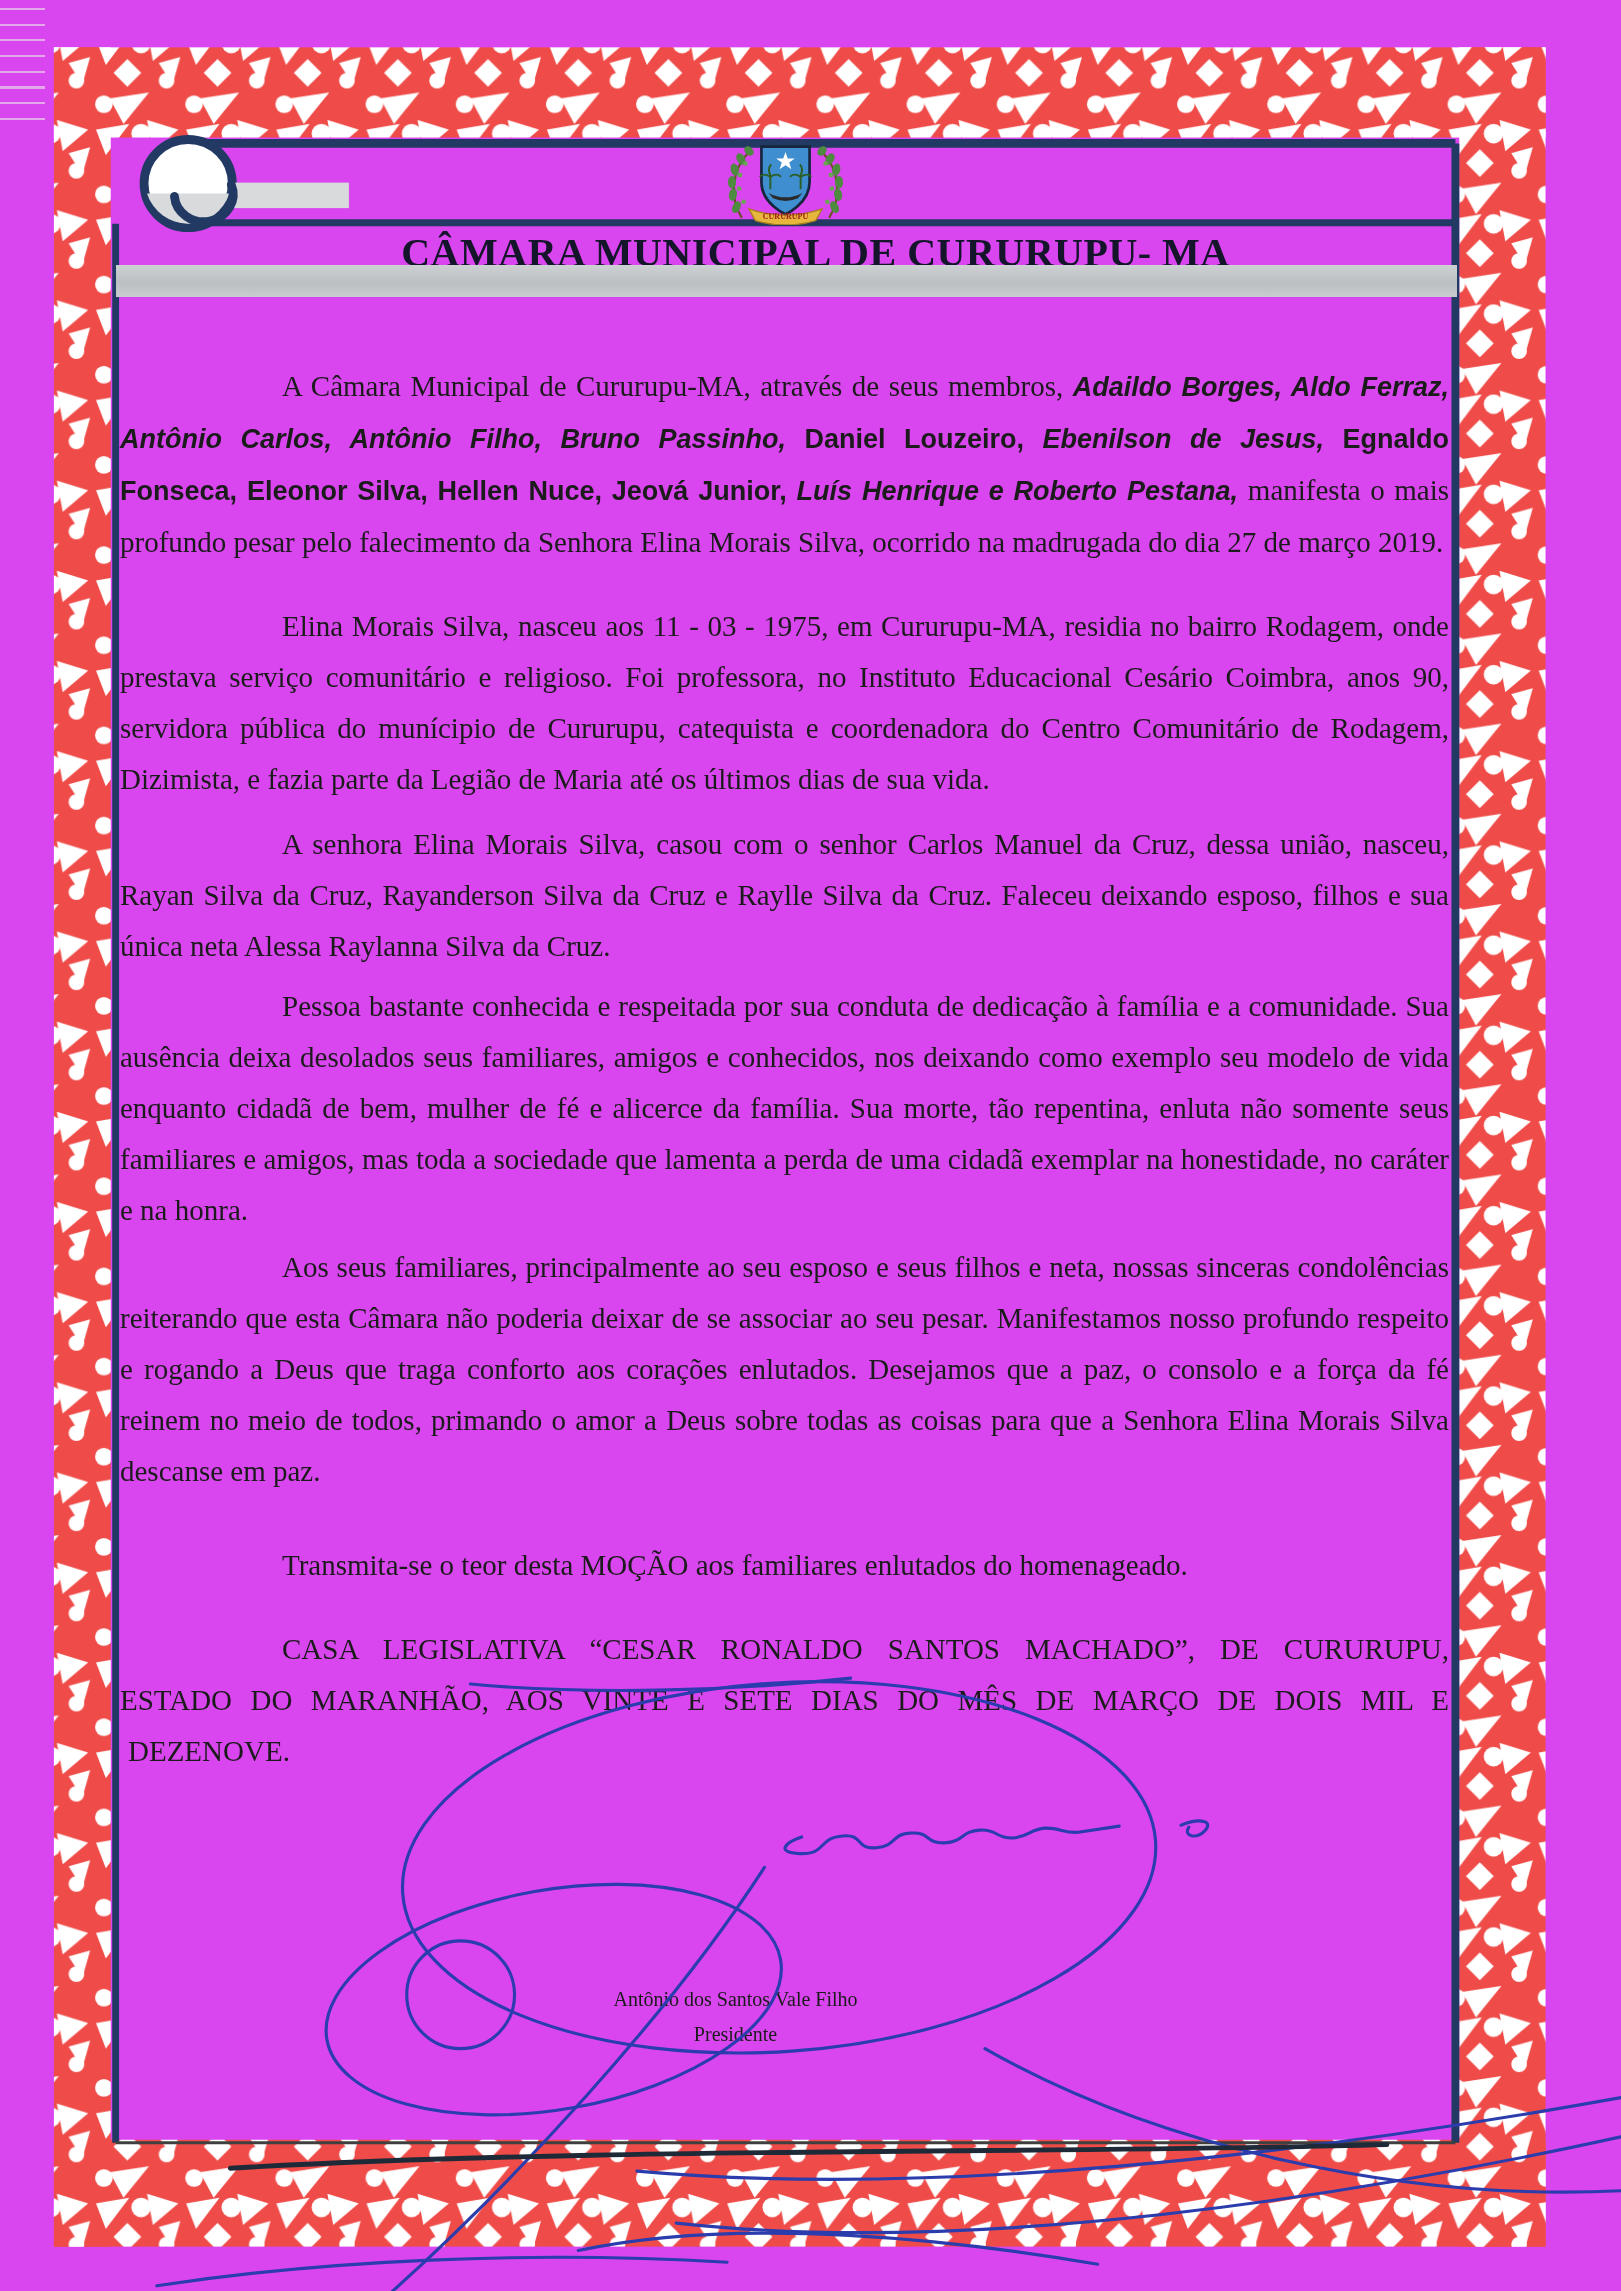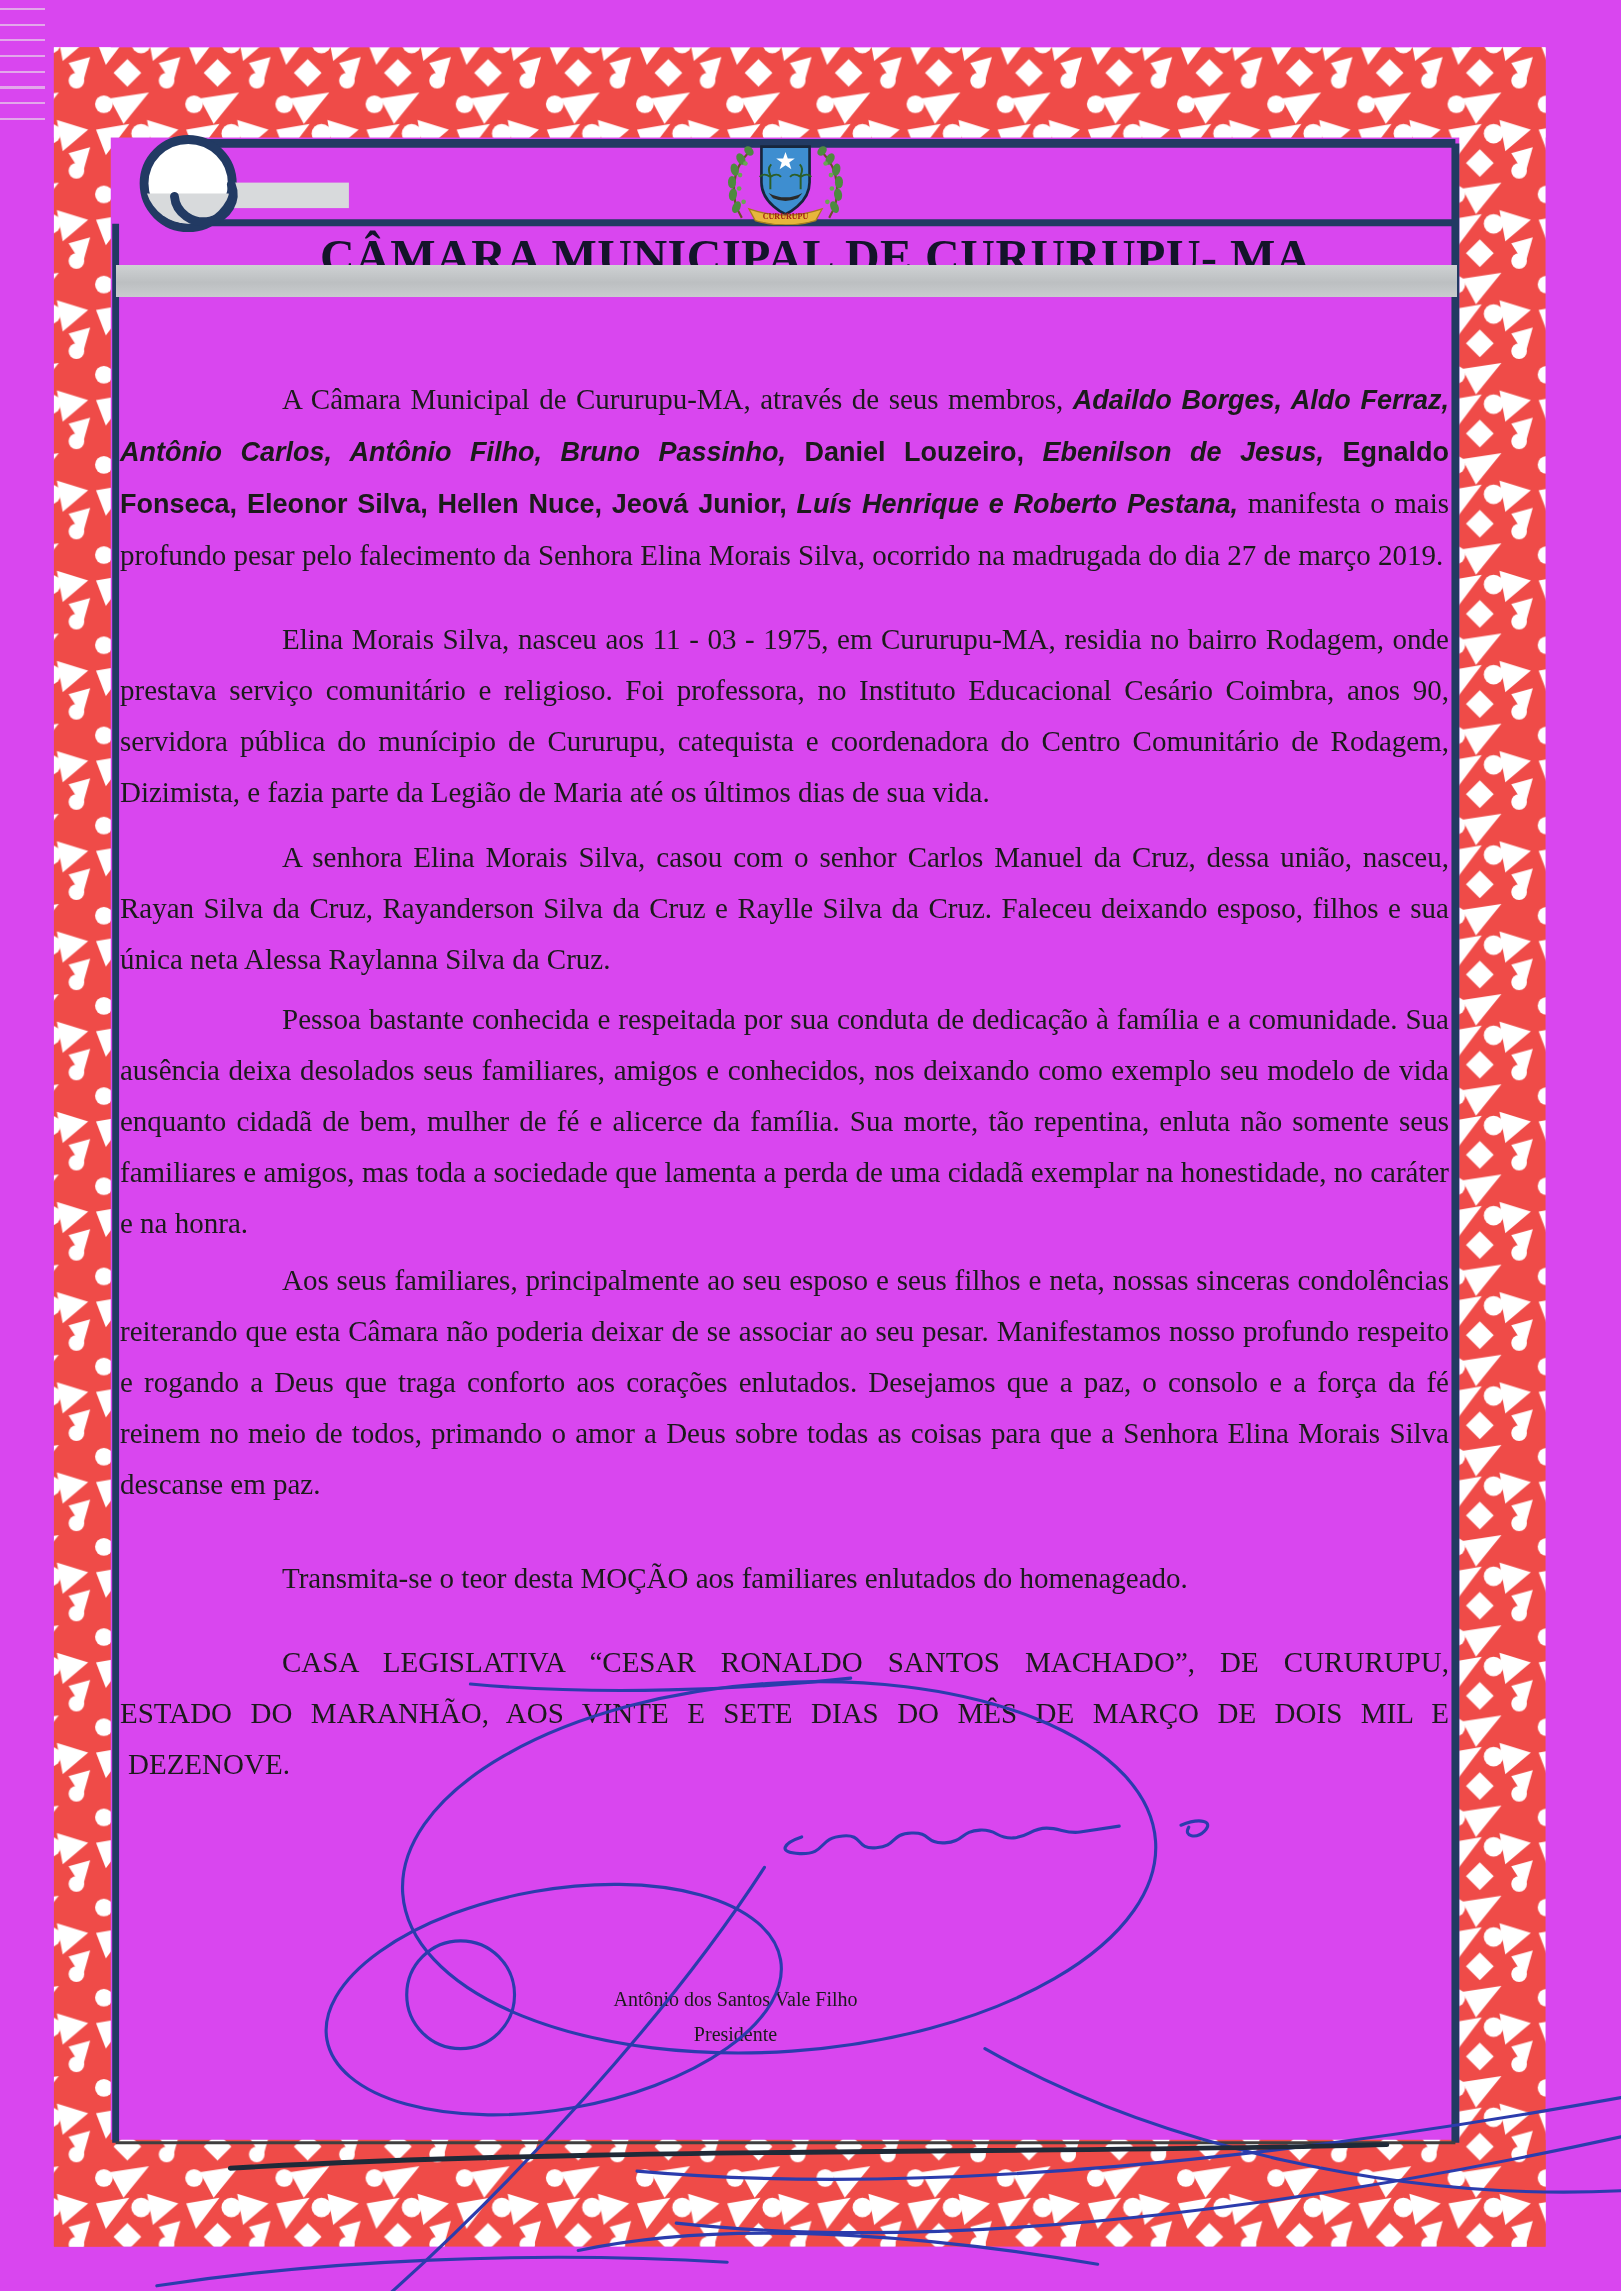--- a/index.html
+++ b/index.html
@@ -6,27 +6,27 @@
   .page{position:relative;width:1621px;height:2292px;background:#d946ef;overflow:hidden;
         font-family:"Liberation Serif",serif;color:#1b1b1b;}
   .scan-streaks{position:absolute;left:0;top:7.8px;width:45px;height:118px;
         background:repeating-linear-gradient(to bottom,#e9e9e7 0 2px,transparent 2px 15.7px);opacity:.6;}
   svg{display:block;}
   .abs{position:absolute;}
   
   .crest-wrap{position:absolute;left:111px;top:143px;width:1349px;height:82px;
         display:flex;justify-content:center;align-items:center;}
   .org-title{position:absolute;left:111px;top:229px;width:1409px;text-align:center;
-        font-weight:bold;font-size:48px;letter-spacing:0.5px;color:#14142a;}
+        font-weight:bold;font-size:40px;letter-spacing:0.5px;color:#14142a;}
   .gray-band{position:absolute;left:116px;top:265px;width:1341px;height:32px;
         background:linear-gradient(#ced1d3,#bcbfc1 55%,#c9ccce);}
   .doc-title{position:absolute;left:111px;top:306px;width:1349px;text-align:center;
         font-weight:bold;font-size:32px;color:#14142a;}
   
-  .text-body{position:absolute;left:120px;top:374px;width:1329px;
+  .text-body{position:absolute;left:120px;top:361px;width:1329px;
         font-size:29px;line-height:51px;text-align:justify;}
   .text-body p{margin:0;text-indent:162px;}
   #doc-paragraphs p:nth-child(1){margin-bottom:33px;}
   #doc-paragraphs p:nth-child(2){margin-bottom:13.7px;}
   #doc-paragraphs p:nth-child(3){margin-bottom:9.8px;}
   #doc-paragraphs p:nth-child(4){margin-bottom:5.9px;}
   #doc-paragraphs p:nth-child(5){margin-bottom:43px;}
   #doc-paragraphs p:nth-child(6){margin-bottom:33px;}
   .seg-serif{font-family:"Liberation Serif",serif;}
   .seg-sb{font-family:"Liberation Sans",sans-serif;font-weight:bold;font-size:27px;}

